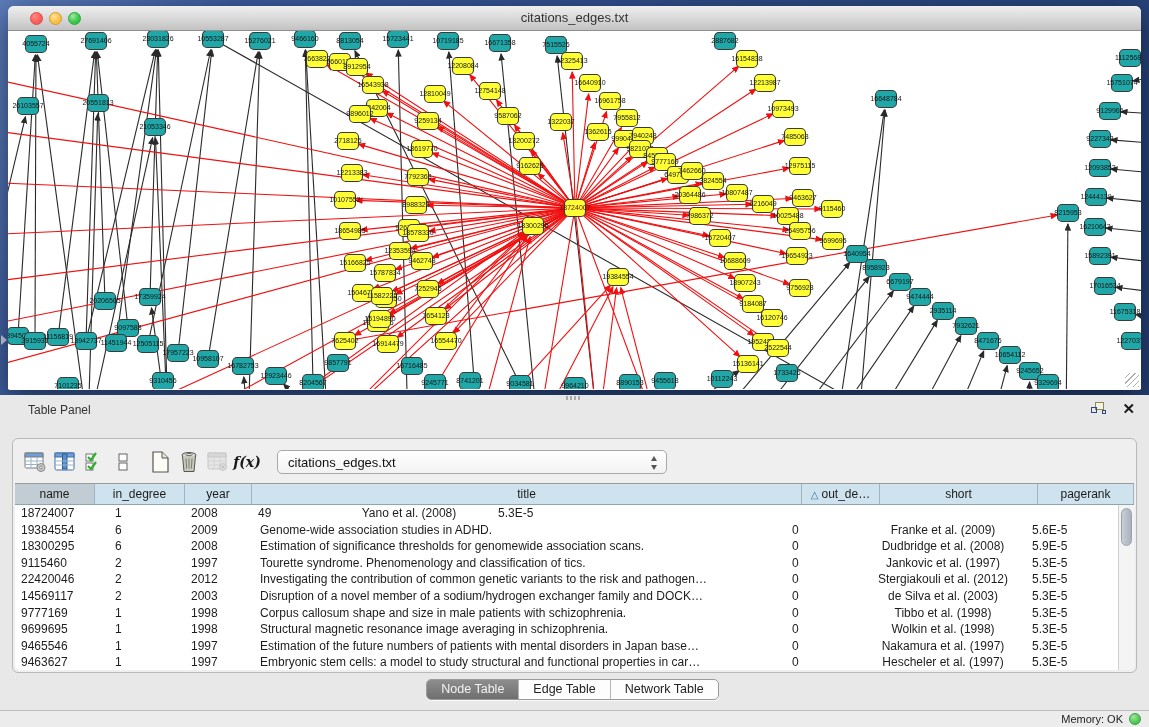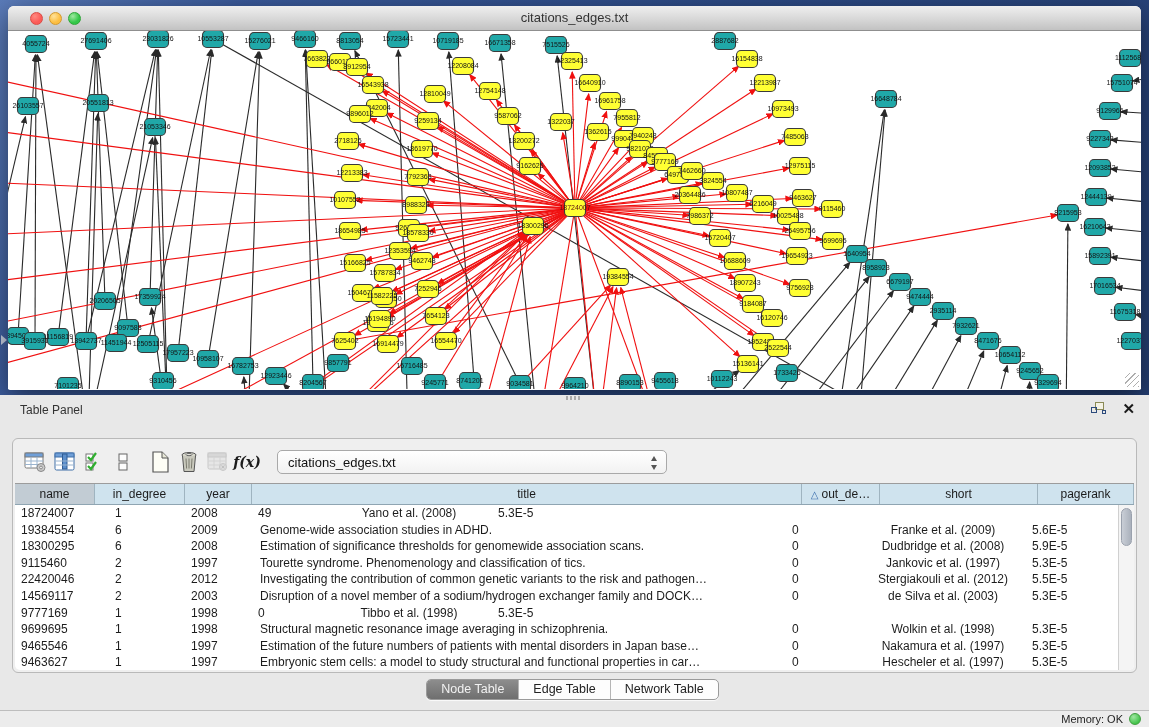--- a/index.html
+++ b/index.html
@@ -24,21 +24,21 @@
   .win-title { position:absolute; left:0; right:0; top:4px; text-align:center; font-size:13px; color:#333; }
   .net-canvas { position:absolute; left:0; top:25px; width:1133px; height:358px; background:#fff; overflow:hidden; }
   .net-canvas svg { display:block; }
   .resize-grip { position:absolute; right:2px; bottom:2px; width:14px; height:14px;
     background:repeating-linear-gradient(135deg, transparent 0 3px, #9a9a9a 3px 4px); opacity:.8; }
 
   
   .table-panel { position:absolute; left:0; top:395px; width:1149px; height:332px; background:#e8e8e8; }
   .splitter-grip { position:absolute; left:566px; top:1px; width:14px; height:4px;
     background:repeating-linear-gradient(90deg,#aaa 0 2px, transparent 2px 4px); }
-  .panel-titlebar { position:absolute; left:8px; top:0; right:0; height:30px; }
+  .panel-titlebar { position:absolute; left:16px; top:0; right:0; height:30px; }
   .panel-title { position:absolute; left:12px; top:8px; font-size:12px; color:#333; }
   .panel-float-btn { position:absolute; right:42px; top:7px; width:16px; height:14px; cursor:default; }
   .panel-float-btn .sq1 { position:absolute; left:4px; top:0; width:9px; height:8px; border:1px solid #8a8a55; background:#f4f2e4; }
   .panel-float-btn .sq2 { position:absolute; left:0; top:5px; width:6px; height:6px; border:1px solid #2c4a7c; }
   .panel-float-btn .sq3 { position:absolute; left:11px; top:8px; width:4px; height:4px; border:1px solid #2c4a7c; }
   .panel-close-btn { position:absolute; right:14px; top:5px; font-size:15px; font-weight:bold; color:#1a1a1a; }
 
   .groupbox { position:absolute; left:12px; top:43px; width:1125px; height:235px;
     border:1px solid #b9b9b9; border-radius:6px; background:#efefef; }
   .toolbar { position:absolute; left:10px; top:5px; right:10px; height:36px; display:flex; align-items:center; gap:3px; }
@@ -977,20 +977,21 @@
               <div class="td col-year">2003</div>
               <div class="td col-title">Disruption of a novel member of a sodium/hydrogen exchanger family and DOCK…</div>
               <div class="td col-out">0</div>
               <div class="td col-short">de Silva et al. (2003)</div>
               <div class="td col-pr">5.3E-5</div>
             </div>
             <div class="trow">
               <div class="td col-name">9777169</div>
               <div class="td col-indeg">1</div>
               <div class="td col-year">1998</div>
+              <div class="td col-title">Corpus callosum shape and size in male patients with schizophrenia.</div>
               <div class="td col-out">0</div>
               <div class="td col-short">Tibbo et al. (1998)</div>
               <div class="td col-pr">5.3E-5</div>
             </div>
             <div class="trow">
               <div class="td col-name">9699695</div>
               <div class="td col-indeg">1</div>
               <div class="td col-year">1998</div>
               <div class="td col-title">Structural magnetic resonance image averaging in schizophrenia.</div>
               <div class="td col-out">0</div>

